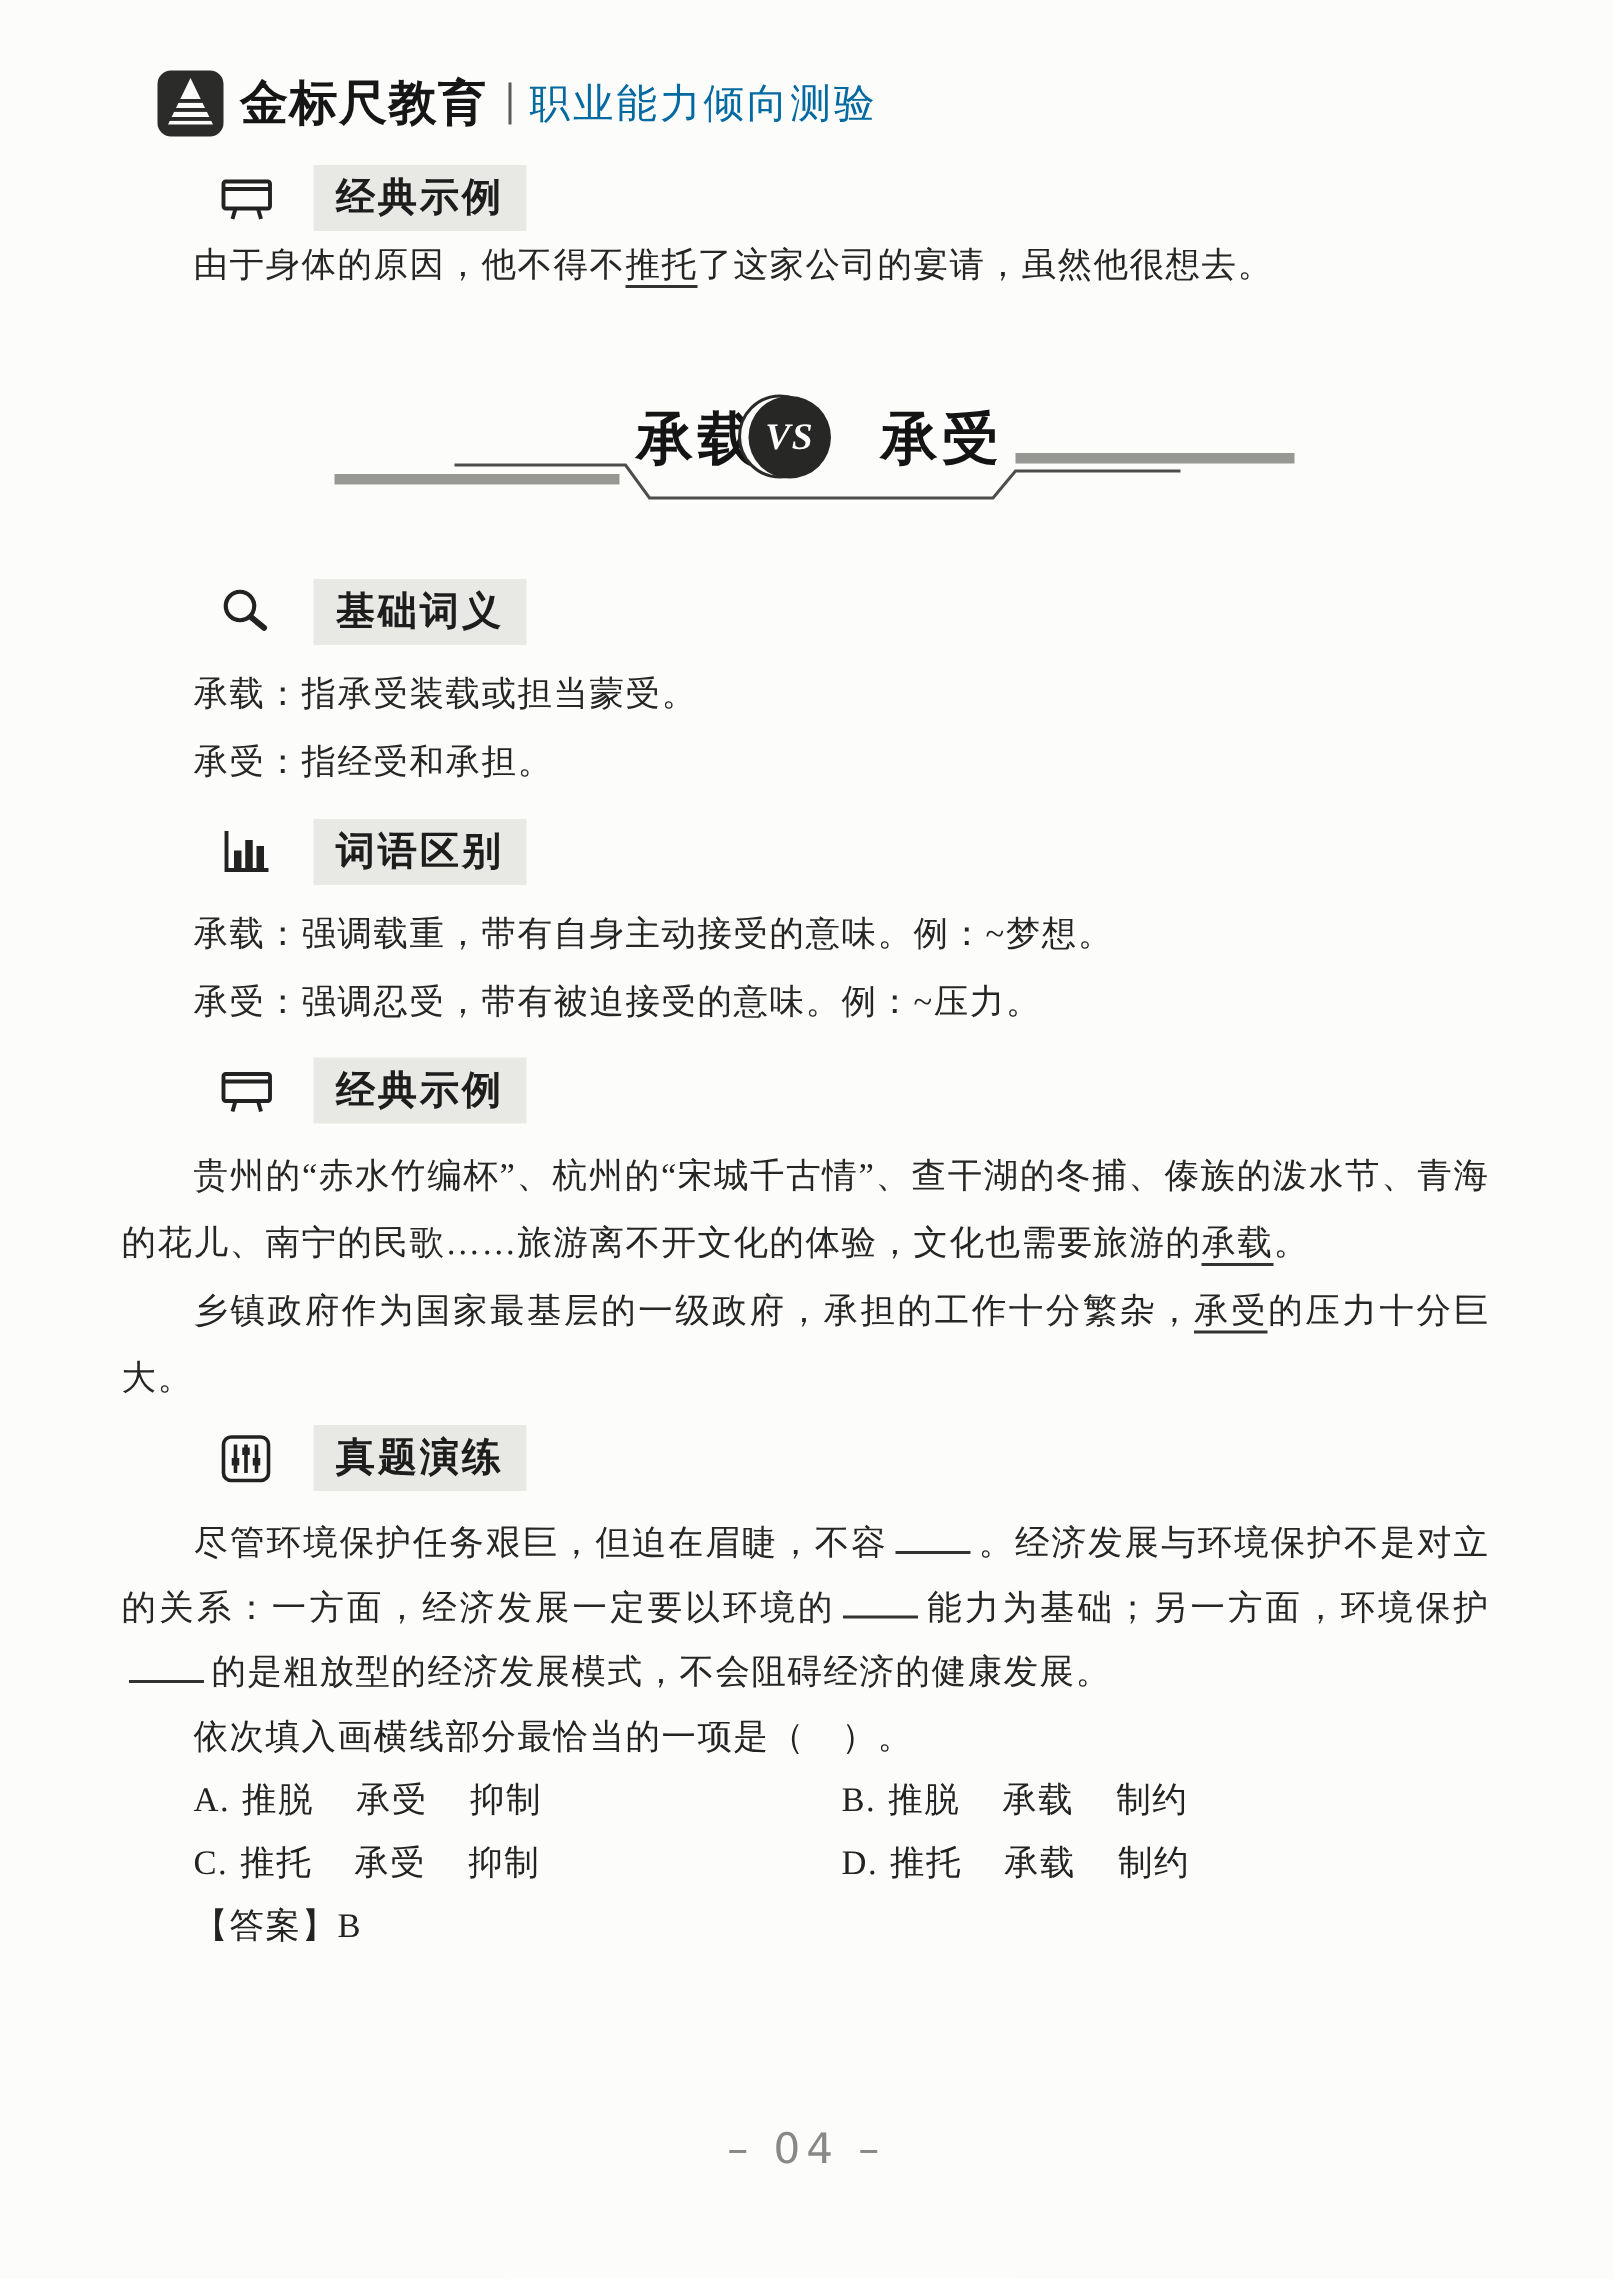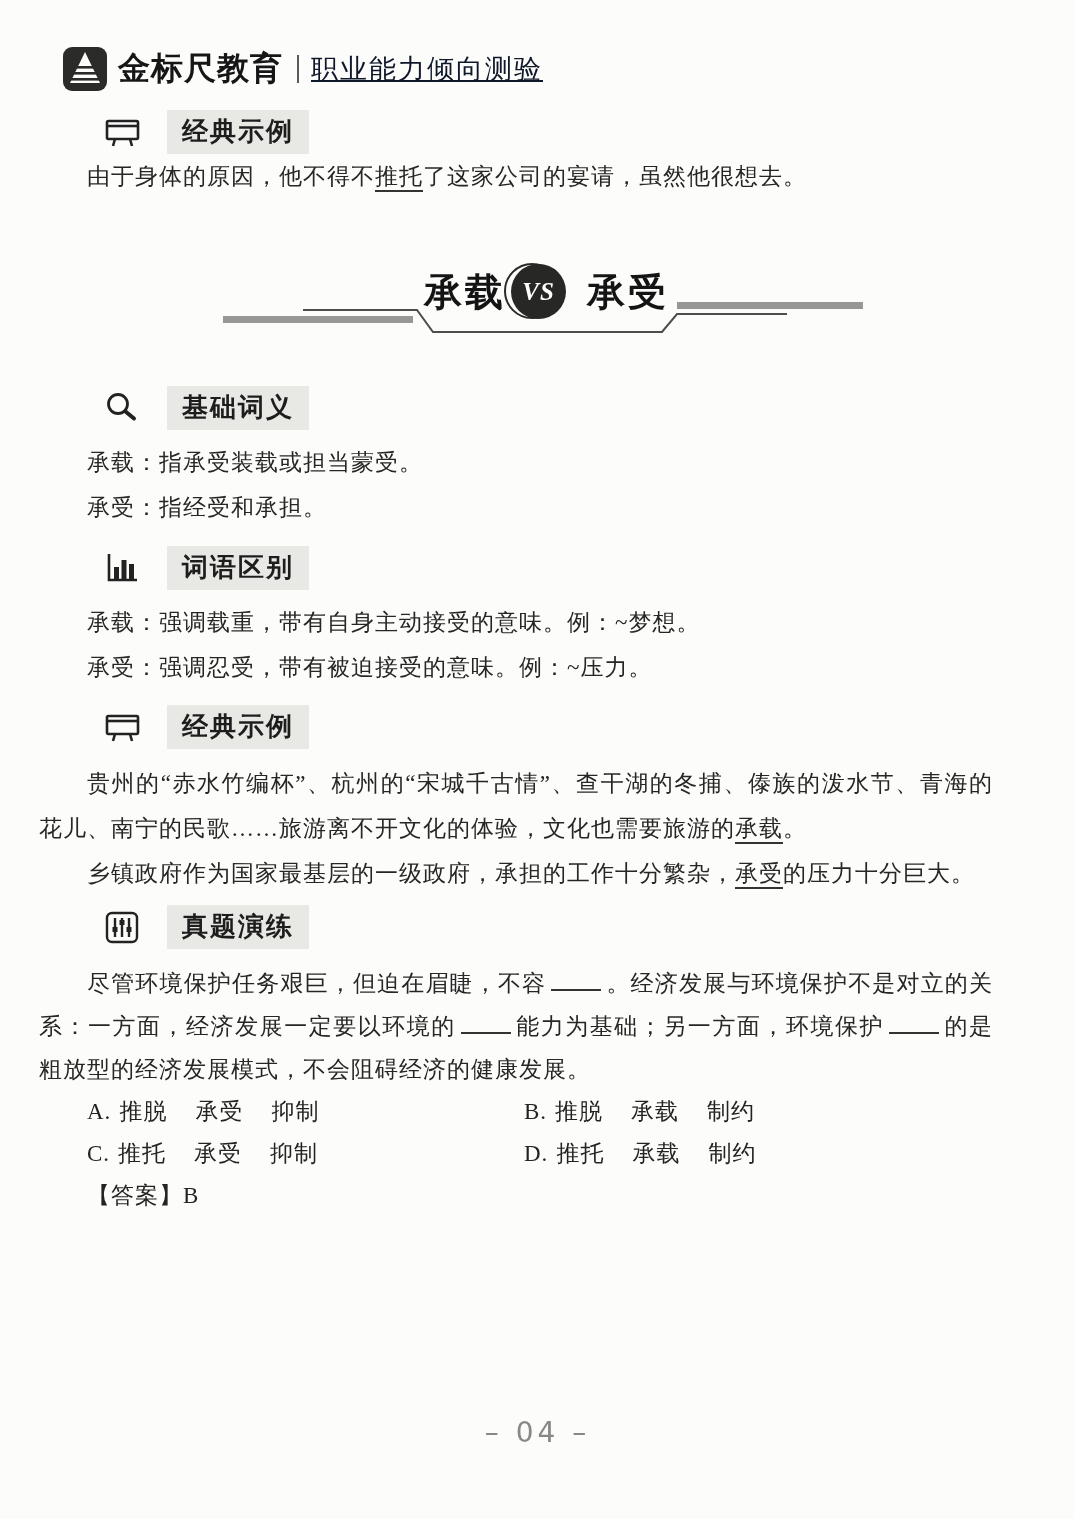--- a/index.html
+++ b/index.html
@@ -3,33 +3,33 @@
 <meta charset="utf-8">
 <style>
   * { margin:0; padding:0; box-sizing:border-box; }
   html,body { background:#ffffff; }
   .page {
     position:relative; width:1075px; height:1519px;
     background:#fcfcfa;
     font-family:"Liberation Serif","DejaVu Serif",serif;
     color:#232323; overflow:hidden;
   }
-  .content { padding:0 82px 0 39px; }
+  .content { padding:0 82px 0 81px; }
 
   
   .hdr { display:flex; align-items:center; margin:44px 0 0 23px; height:50px; }
   .logo { width:46px; height:46px; flex:0 0 auto; }
   .brand {
     font-family:"DejaVu Sans","Liberation Sans",sans-serif;
     font-weight:900; font-size:32px; color:#161616; letter-spacing:1px; margin-left:10px;
   }
   .hdr-div { width:2px; height:28px; background:#5a5a5a; margin:0 12px 0 14px; }
   .subject {
     font-family:"DejaVu Sans","Liberation Sans",sans-serif;
-    font-size:27px; color:#0f172a; letter-spacing:2px; font-weight:400;text-decoration:underline;
+    font-size:27px; color:#0369a1; letter-spacing:2px; font-weight:400;
   }
 
   
   .sec-head { display:flex; align-items:center; gap:26px; margin-left:65px; }
   .sec-icon { width:37px; height:35px; flex:0 0 auto; }
   .sec-icon svg { width:100%; height:100%; }
   .sec-title {
     background:#e8e8e4; padding:4px 15px 5px;
     font-family:"DejaVu Sans","Liberation Sans",sans-serif;
     font-weight:bold; font-size:26px; color:#1d1d1d; letter-spacing:2px;
@@ -46,21 +46,21 @@
 
   
   .banner { position:relative; height:84px; margin-top:58px; }
   .banner svg.lines { position:absolute; inset:0; width:100%; height:100%; }
   .banner .word {
     position:absolute; top:10px; font-size:38px; font-weight:bold;
     letter-spacing:3px; color:#141414; font-family:"Liberation Serif","DejaVu Serif",serif;
   }
   .word-left { left:424px; }
   .word-right { left:587px; }
-  .vs-wrap { position:absolute; left:504px; top:6px; width:62px; height:60px; }
+  .vs-wrap { position:absolute; left:492px; top:6px; width:62px; height:60px; }
   .vs-ghost {
     position:absolute; left:0; top:0; width:56px; height:56px;
     border:2px solid #2a2a2a; border-radius:50%; background:#fcfcfa;
   }
   .vs-circle {
     position:absolute; left:7px; top:1px; width:55px; height:55px;
     background:#272725; border-radius:50%;
     display:flex; align-items:center; justify-content:center;
     color:#fff; font-style:italic; font-weight:bold; font-size:25px;
     font-family:"Liberation Serif","DejaVu Serif",serif; letter-spacing:1px;
@@ -204,20 +204,21 @@
           <line x1="18" y1="8" x2="18" y2="27"></line>
           <line x1="25" y1="8" x2="25" y2="27"></line>
           <rect x="8.5" y="17" width="5" height="5" fill="#222" stroke="none"></rect>
           <rect x="15.5" y="10" width="5" height="5" fill="#222" stroke="none"></rect>
           <rect x="22.5" y="17" width="5" height="5" fill="#222" stroke="none"></rect>
         </svg>
       </span>
       <span class="sec-title">真题演练</span>
     </div>
     <p class="para q-para indent mt-q"><span>尽管环境保护任务艰巨，但迫在眉睫，不容</span><span class="blank"></span><span>。经济发展与环境保护不是对立的关系：一方面，经济发展一定要以环境的</span><span class="blank"></span><span>能力为基础；另一方面，环境保护</span><span class="blank"></span><span>的是粗放型的经济发展模式，不会阻碍经济的健康发展。</span></p>
+    <p class="stem">依次填入画横线部分最恰当的一项是（　）。</p>
 
     <div class="options">
       <div class="opt-row">
         <div class="opt">
           <span class="opt-label">A.</span>
           <span class="opt-words">
               <span>推脱</span>
               <span>承受</span>
               <span>抑制</span>
             </span>

